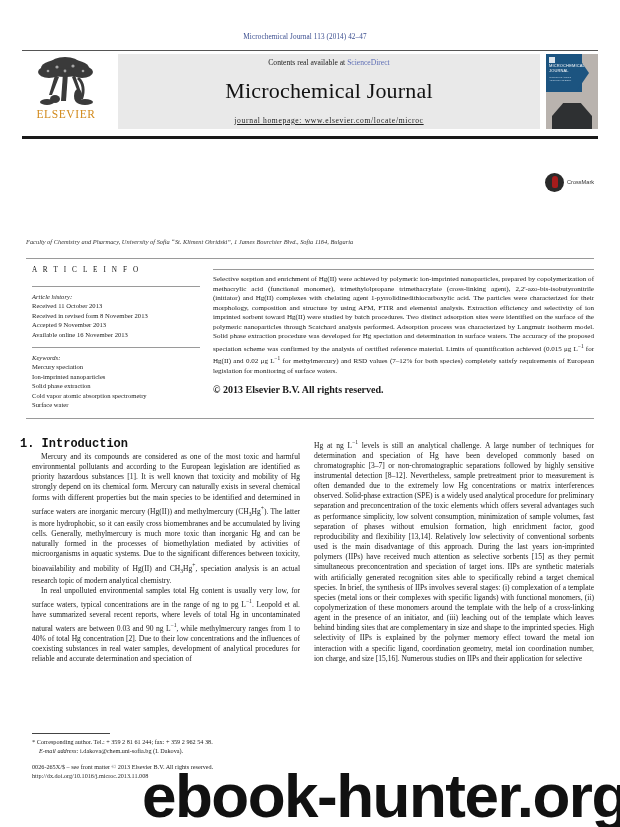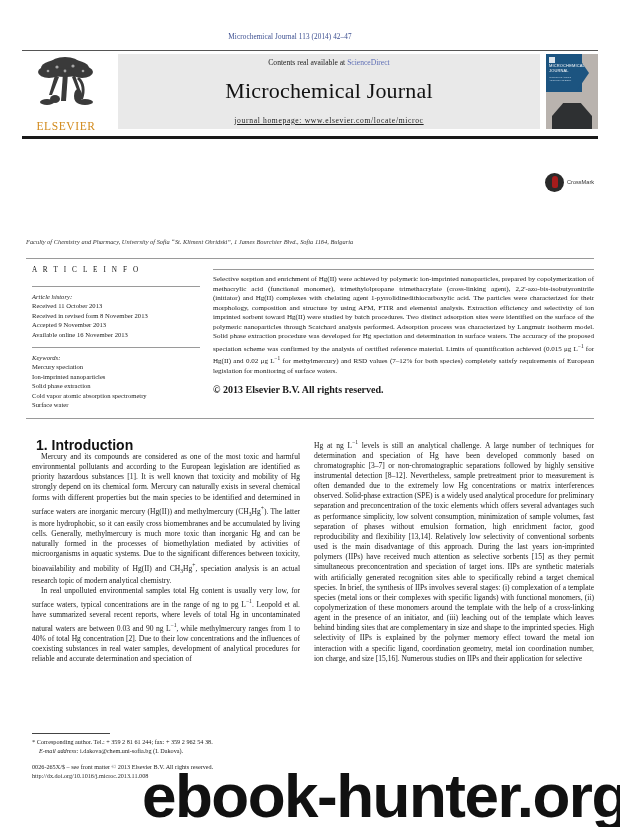--- a/index.html
+++ b/index.html
@@ -28,20 +28,21 @@
   .running-head {
     position: absolute;
     top: 33px;
     left: 0;
     width: 580px;
     text-align: center;
     font-size: 7.2px;
     letter-spacing: .1px;
     color: #3a4d8f;
     font-family: "Liberation Serif", serif;
+    padding-left: 15px;
   }
 
   
   .masthead {
     position: absolute;
     top: 50px;
     left: 22px;
     width: 576px;
     height: 82px;
     border-top: 1.1px solid #555;
@@ -57,21 +58,21 @@
     height: 2.6px;
     background: #1a1a1a;
   }
 
   .elsevier-logo {
     width: 88px;
     flex: 0 0 88px;
     display: flex;
     flex-direction: column;
     align-items: center;
-    justify-content: space-between;
+    justify-content: flex-start;
     padding-top: 4px;
     box-sizing: border-box;
   }
   .elsevier-tree {
     width: 62px;
     height: 52px;
     position: relative;
     overflow: hidden;
   }
   .elsevier-word {
@@ -303,25 +304,25 @@
     text-align: left;
     margin-top: 7px;
     color: #1a1a1a;
     font-weight: bold;
   }
 
   
   .body-heading {
     position: absolute;
     top: 437px;
-    left: 36px;
-    font-size: 14px;
+    left: 20px;
+    font-size: 12px;
     font-weight: bold;
     color: #111;
-    font-family: Liberation Sans, sans-serif;
+    font-family: Liberation Mono, monospace;
   }
   .col-left {
     position: absolute;
     top: 452px;
     left: 32px;
     width: 268px;
   }
   .col-right {
     position: absolute;
     top: 437px;

